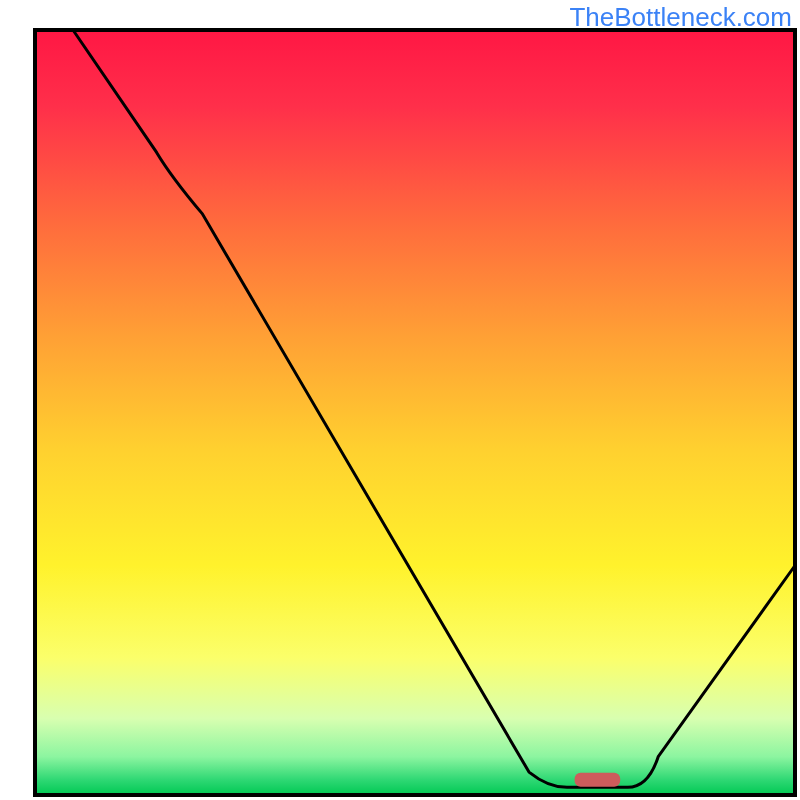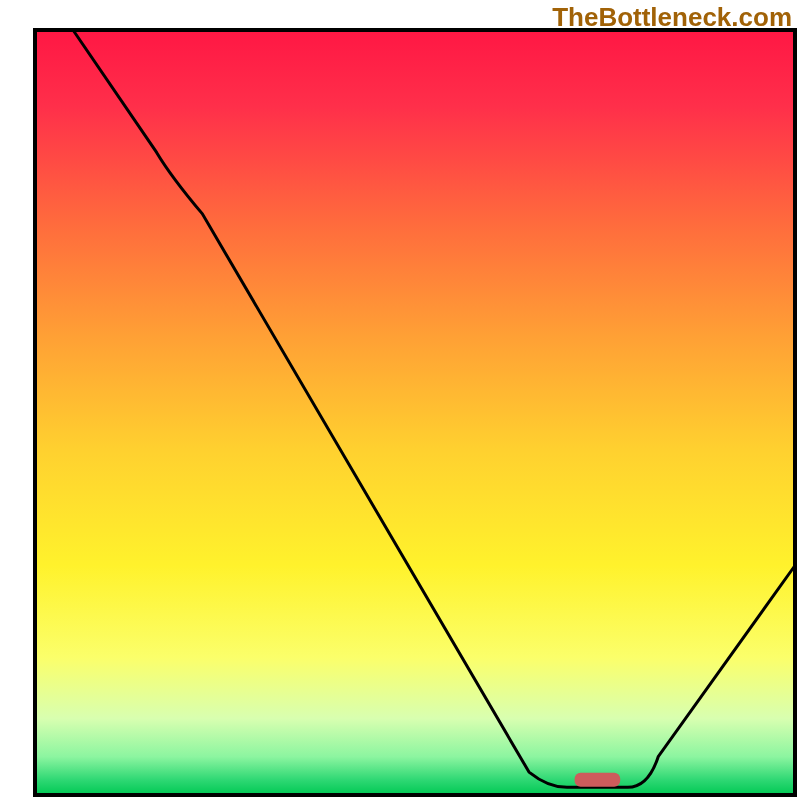--- a/index.html
+++ b/index.html
@@ -13,22 +13,22 @@
     position: relative;
     width: 800px;
     height: 800px;
   }
   .watermark {
     position: absolute;
     top: 2px;
     right: 8px;
     font-family: Arial, Helvetica, sans-serif;
     font-size: 26px;
-    font-weight: 700;
-    color: #a16207;
+    font-weight: 400;
+    color: #3b82f6;
     z-index: 10;
   }
   svg {
     position: absolute;
     top: 0;
     left: 0;
   }
 </style>
 </head>
 <body>

